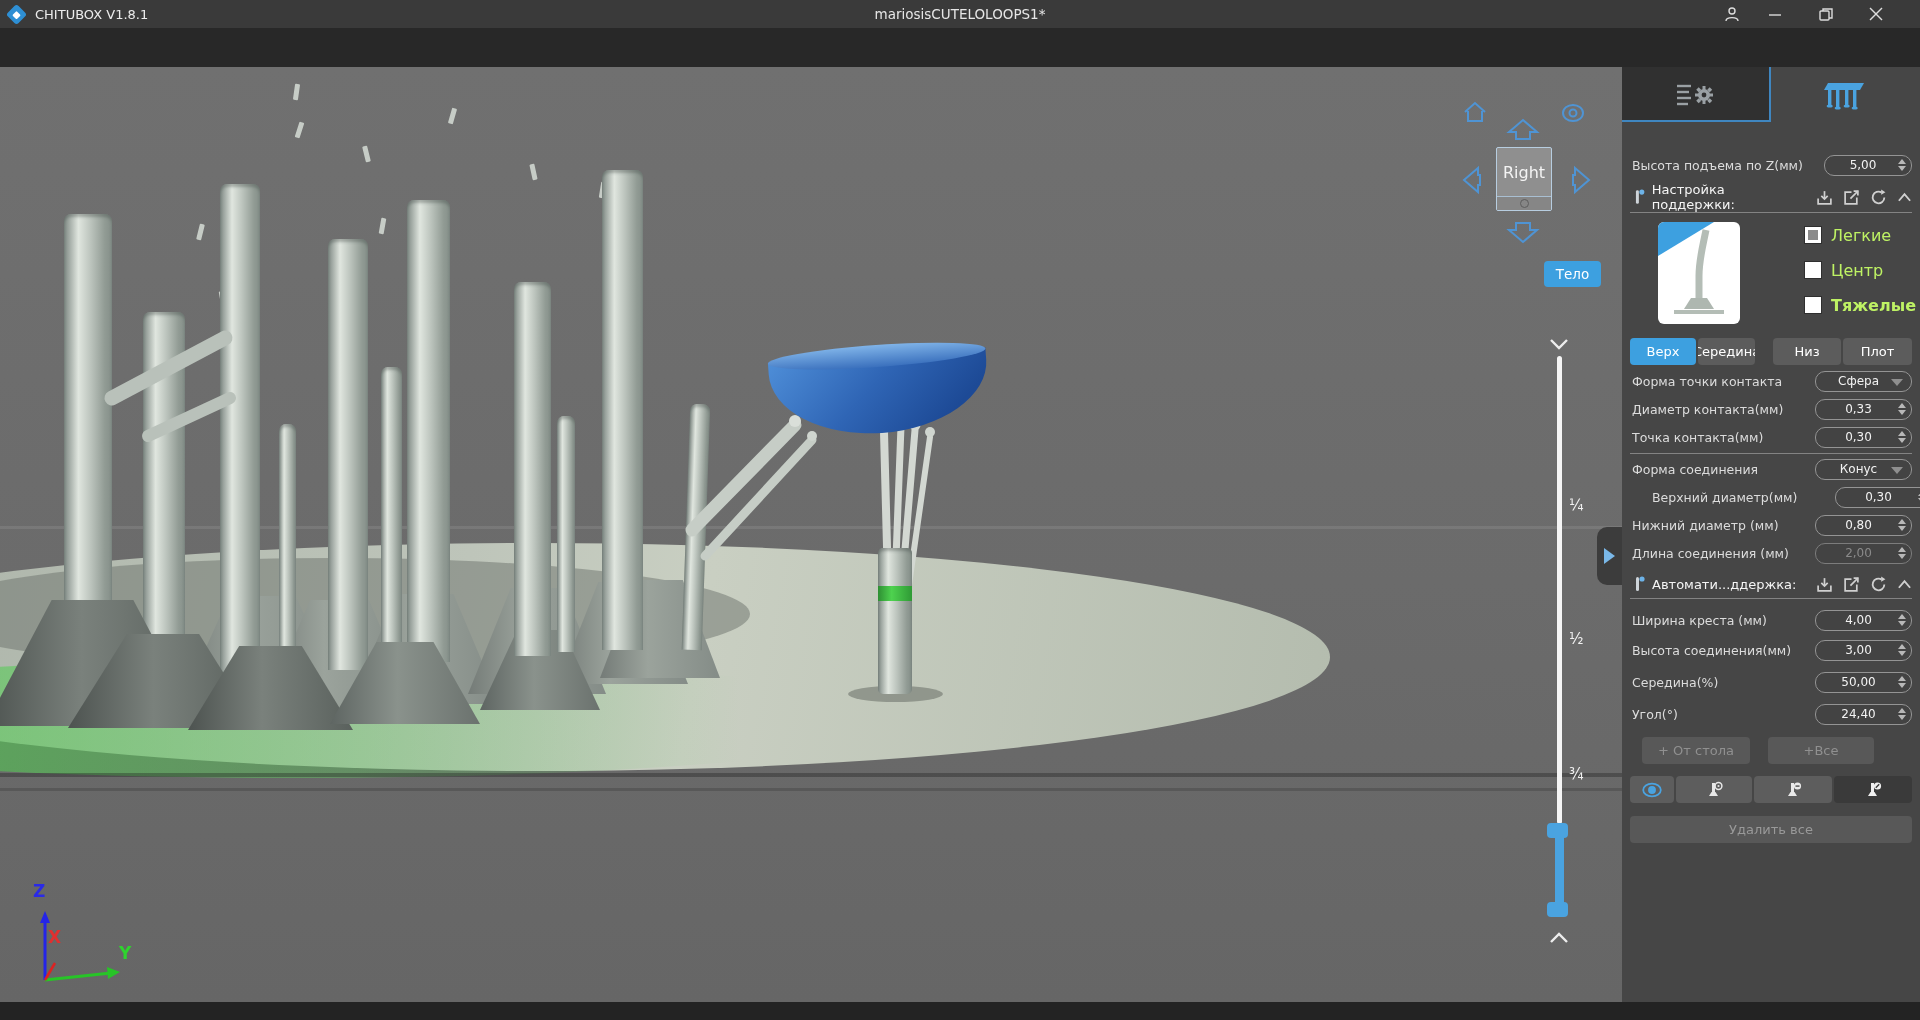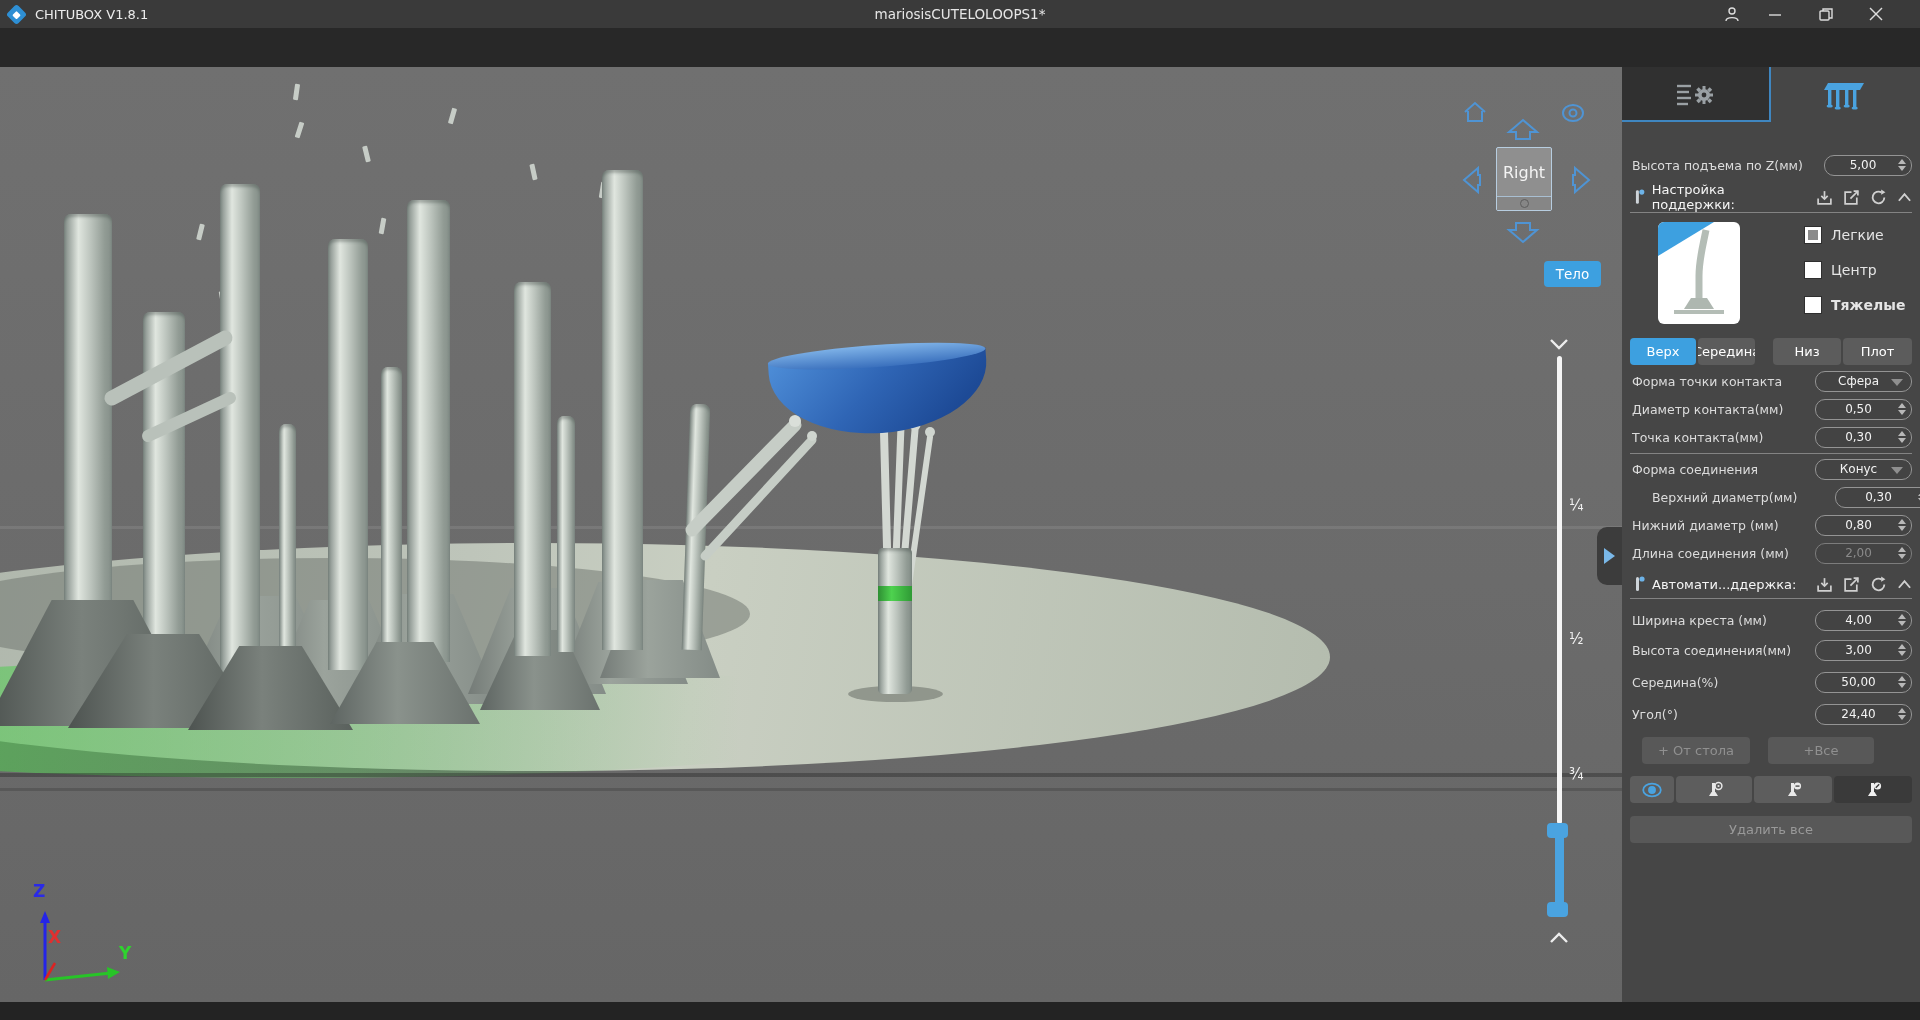--- a/index.html
+++ b/index.html
@@ -47,21 +47,21 @@
   .tu{width:0;height:0;border-left:4px solid transparent;border-right:4px solid transparent;border-bottom:5px solid #b8b8b8;}
   .td{width:0;height:0;border-left:4px solid transparent;border-right:4px solid transparent;border-top:5px solid #b8b8b8;}
   .caret{position:absolute;right:8px;top:7px;width:0;height:0;border-left:6px solid transparent;
          border-right:6px solid transparent;border-top:7px solid #8f8f8f;}
   .shead{position:absolute;left:1632px;width:280px;height:22px;display:flex;align-items:center;gap:7px;
          color:#f5f5f5;font-size:13px;z-index:42;}
   .divider{position:absolute;left:1630px;width:282px;height:1px;background:#9c9c9c;opacity:.7;z-index:42;}
   .cbrow{position:absolute;left:1804px;display:flex;align-items:center;gap:9px;height:18px;z-index:42;}
   .cb{width:16px;height:16px;background:#fff;border:1px solid #2f2f2f;position:relative;flex:0 0 auto;}
   .cb.ind .cbfill{position:absolute;inset:3px;background:#8a8a8a;}
-  .cblabel{font-size:14px;color:#e5e5e5;}
+  .cblabel{font-size:16px;color:#bef264;}
   .sectab{position:absolute;top:338px;height:27px;border-radius:4px;background:#5c5c5c;color:#fff;
           font-size:13px;display:flex;align-items:center;justify-content:center;overflow:hidden;z-index:42;white-space:nowrap;}
   .sectab.active{background:#3da0e0;}
   .gbtn{position:absolute;background:#585858;color:#909090;border-radius:4px;display:flex;align-items:center;
         justify-content:center;font-size:13px;z-index:42;}
   .seg{position:absolute;top:776px;height:27px;background:#5d5d5d;border-radius:4px;display:flex;
        align-items:center;justify-content:center;z-index:42;}
   .hicons{margin-left:auto;display:flex;align-items:center;gap:10px;}
   .hicons svg{display:block;}
 </style>
@@ -372,21 +372,21 @@
   <div class="prow" style="top:370px;">
     <span class="plabel">Форма точки контакта</span>
     <span class="box">
       <span class="bval">Сфера</span>
       <span class="caret"></span>
     </span>
   </div>
   <div class="prow" style="top:398px;">
     <span class="plabel">Диаметр контакта(мм)</span>
     <span class="box">
-      <span class="bval">0,50</span>
+      <span class="bval">0,33</span>
       <span class="spin">
           <span class="tu"></span>
           <span class="td"></span>
         </span>
     </span>
   </div>
   <div class="prow" style="top:426px;">
     <span class="plabel">Точка контакта(мм)</span>
     <span class="box">
       <span class="bval">0,30</span>

